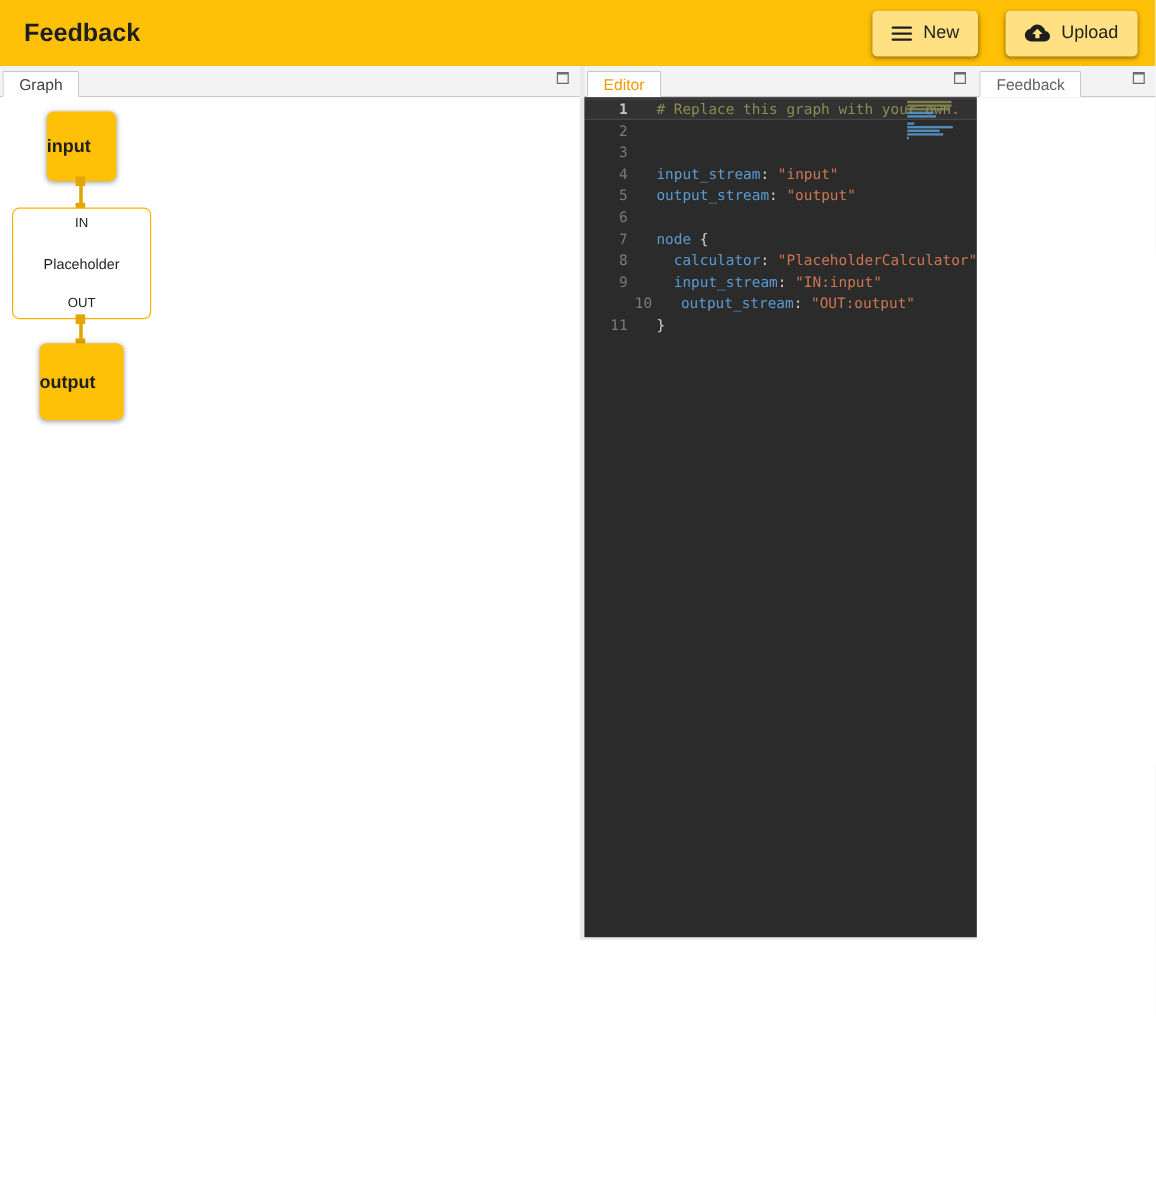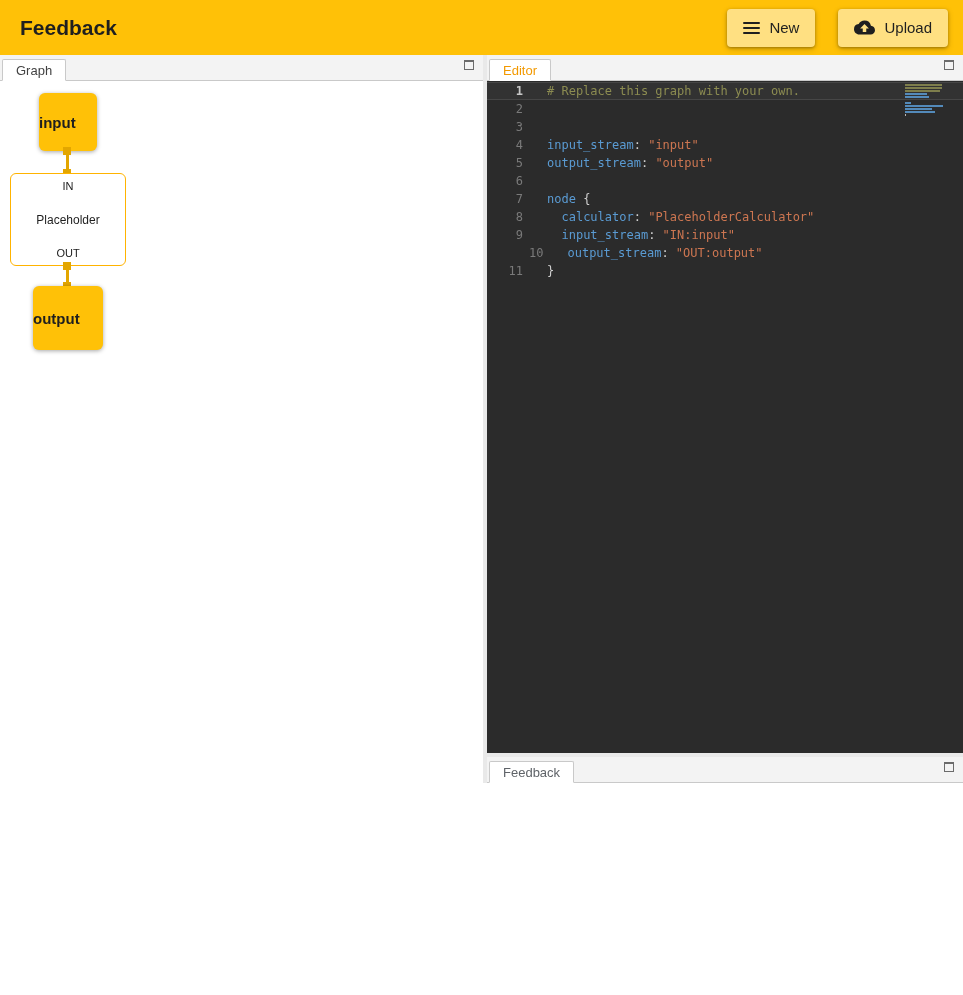--- a/index.html
+++ b/index.html
@@ -16,21 +16,21 @@
     font-size: 15px; font-weight: 500; color: #1f1f1f; cursor: pointer;
     box-shadow: 0 1px 3px rgba(0,0,0,0.3), 0 2px 6px rgba(0,0,0,0.18); }
   .menu-icon { display: flex; flex-direction: column; gap: 3px; width: 17px; }
   .menu-icon i { display: block; height: 2px; background: #1f1f1f; border-radius: 1px; }
   .upload-icon { display: flex; align-items: center; }
 
   
   .main { display: flex; height: 728px; background: #e9e9e9; }
   .left-panel { width: 483px; display: flex; flex-direction: column; background: #fff; }
   .vsplitter { width: 4px; background: #e9e9e9; cursor: col-resize; }
-  .right-col { flex: 1; display: flex; flex-direction: column; min-width: 0; }
+  .right-col { flex: 1; display: flex; flex-direction: row; min-width: 0; }
   .editor-panel { height: 726px; display: flex; flex-direction: column; }
   .hsplitter { height: 4px; background: #e9e9e9; cursor: row-resize; }
   .feedback-panel { flex: 1; display: flex; flex-direction: column; background: #fff; }
 
   
   .tabstrip { flex: 0 0 26px; height: 26px; background: #f3f3f3; border-bottom: 1px solid #c9c9c9;
     display: flex; align-items: flex-end; padding-left: 2px; position: relative; }
   .tab { height: 22px; margin-bottom: -1px; display: flex; align-items: center; padding: 0 13px;
     background: #fff; border: 1px solid #c9c9c9; border-bottom: 1px solid #fff;
     border-radius: 2px 2px 0 0; font-size: 13px; cursor: pointer; }

